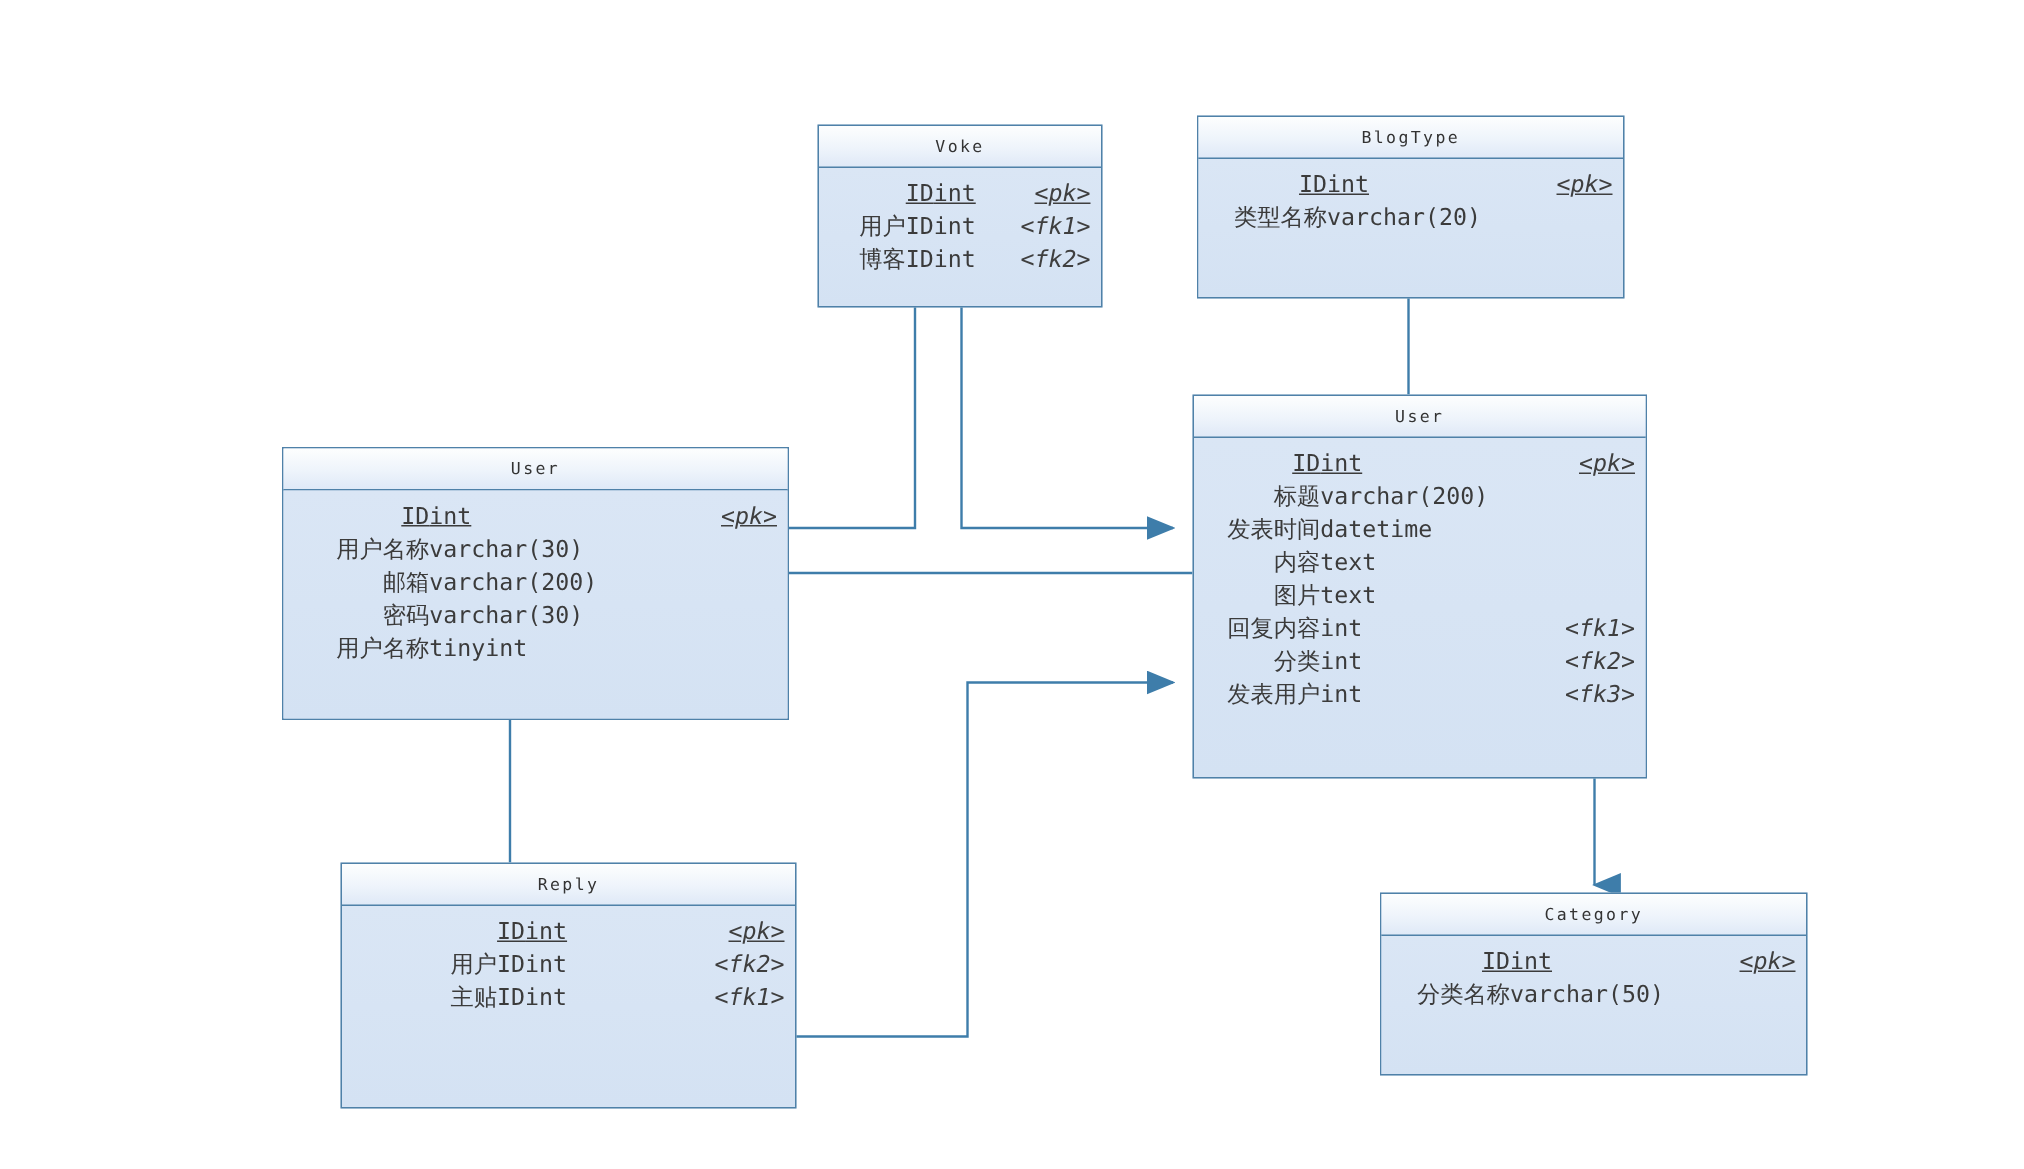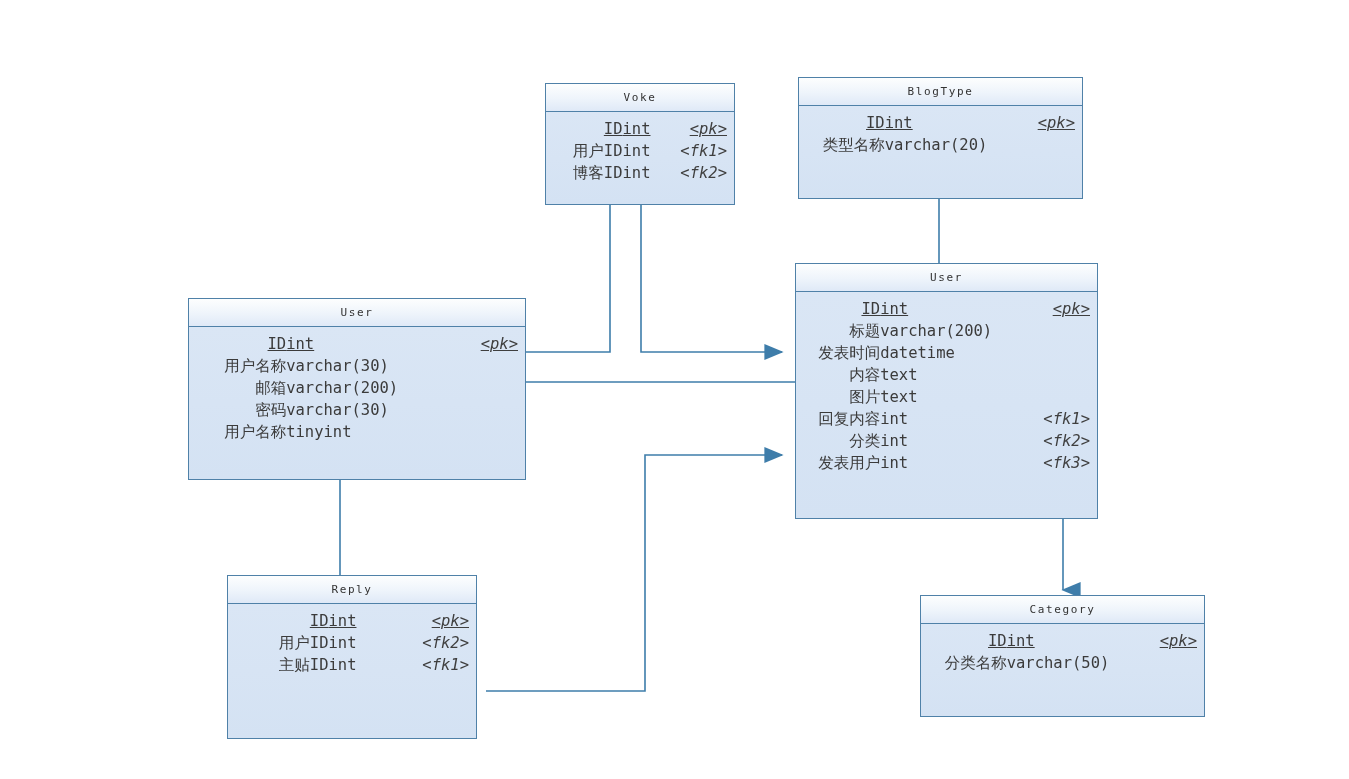--- a/index.html
+++ b/index.html
@@ -61,21 +61,21 @@
   td.col-type { padding-right: 8px; }
   td.col-key  { text-align: right; font-style: italic; }
   .pk { text-decoration: underline; }
   .keytag { color: #3f3f3f; }
 
   
   #e-voke      { left: 545px;  top: 83px;  width: 190px; }
   #e-blogtype  { left: 798px;  top: 77px;  width: 285px; }
   #e-user      { left: 188px;  top: 298px; width: 338px; }
   #e-topic     { left: 795px;  top: 263px; width: 303px; }
-  #e-reply     { left: 227px;  top: 575px; width: 250px; }
+  #e-reply     { left: 227px;  top: 575px; width: 304px; }
   #e-category  { left: 920px;  top: 595px; width: 285px; }
 
   #e-voke     .entity-body { min-height: 78px; }
   #e-blogtype .entity-body { min-height: 78px; }
   #e-user     .entity-body { min-height: 138px; }
   #e-topic    .entity-body { min-height: 212px; }
   #e-reply    .entity-body { min-height: 120px; }
   #e-category .entity-body { min-height: 78px; }
 
   #e-voke  table.attrs { font-size: 15.5px; }

